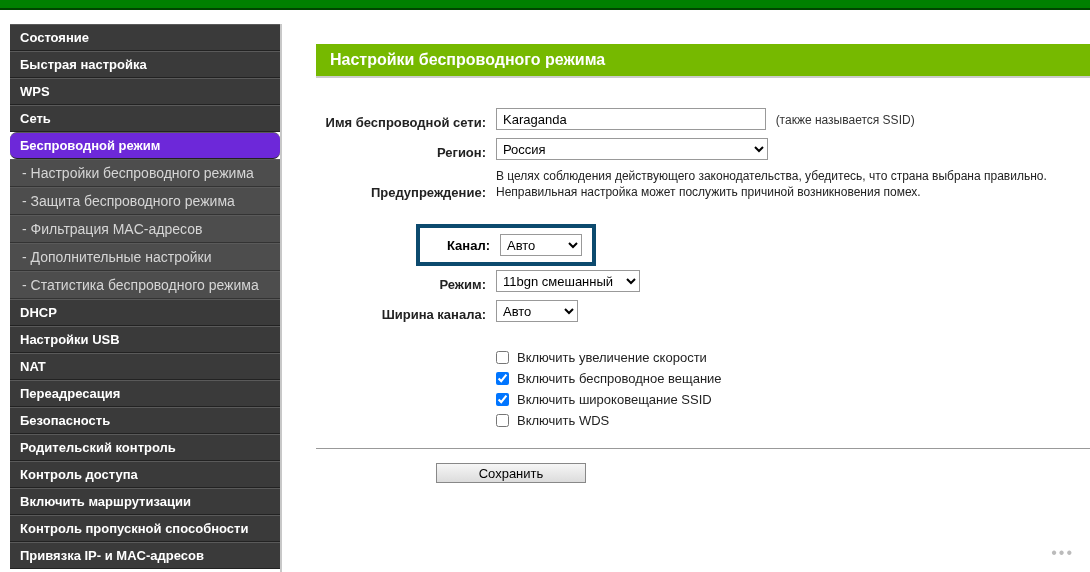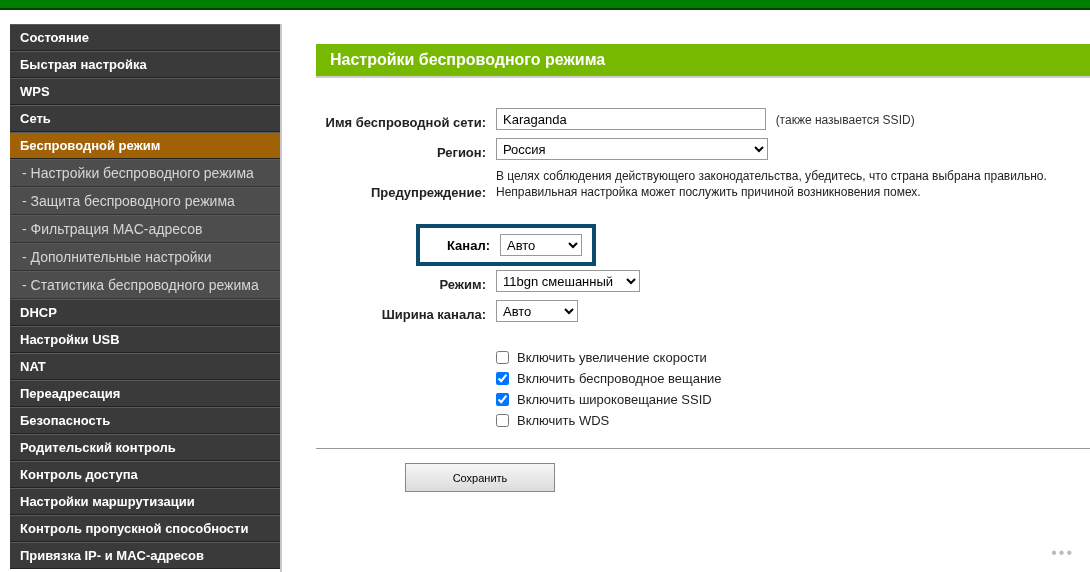--- a/index.html
+++ b/index.html
@@ -35,22 +35,23 @@
     font-weight: bold;
     padding: 5px 10px;
     border-top: 1px solid #5a5a5a;
     border-bottom: 1px solid #222;
     cursor: pointer;
     white-space: nowrap;
     overflow: hidden;
     text-overflow: clip;
   }
   .sidebar-item.active {
-    background: #a16207;
+    background: #6d28d9;
     color: #fff;
+    border-radius: 7px;
   }
   .sidebar-subitem {
     background: #4d4d4d;
     color: #d6d6d6;
     font-size: 14px;
     font-weight: normal;
     padding: 5px 10px 5px 12px;
     border-top: 1px solid #5a5a5a;
     border-bottom: 1px solid #333;
     cursor: pointer;
@@ -142,26 +143,26 @@
     align-items: center;
   }
   .chk-row input { margin-right: 8px; }
   .chk-row label { font-size: 13px; color: #222; }
   .divider {
     border-top: 1px solid #999;
     margin: 14px 0 14px 0;
   }
   .save-btn {
     display: block;
-    margin-left: 89px;
+    margin-left: 120px;
     width: 150px;
-    height: 29px;
+    height: 20px;
     background: linear-gradient(#f6f6f6, #dcdcdc);
     border: 1px solid #888;
-    font-size: 11px;
+    font-size: 13px;
     cursor: pointer;
   }
   .dots {
     position: absolute;
     right: 16px;
     bottom: 10px;
     color: #bbb;
     letter-spacing: 2px;
     font-size: 16px;
   }
@@ -185,21 +186,21 @@
     <div class="sidebar-subitem">- Фильтрация MAC-адресов</div>
     <div class="sidebar-subitem">- Дополнительные настройки</div>
     <div class="sidebar-subitem">- Статистика беспроводного режима</div>
     <div class="sidebar-item">DHCP</div>
     <div class="sidebar-item">Настройки USB</div>
     <div class="sidebar-item">NAT</div>
     <div class="sidebar-item">Переадресация</div>
     <div class="sidebar-item">Безопасность</div>
     <div class="sidebar-item">Родительский контроль</div>
     <div class="sidebar-item">Контроль доступа</div>
-    <div class="sidebar-item">Настройки маршрутизации</div>
+    <div class="sidebar-item">Включить маршрутизации</div>
     <div class="sidebar-item">Контроль пропускной способности</div>
     <div class="sidebar-item">Привязка IP- и MAC-адресов</div>
   </div>
 
   <div class="main">
     <div class="page-title">Настройки беспроводного режима</div>
     <div class="title-underline"></div>
 
     <div class="form-row">
       <div class="form-label">Имя беспроводной сети:</div>

